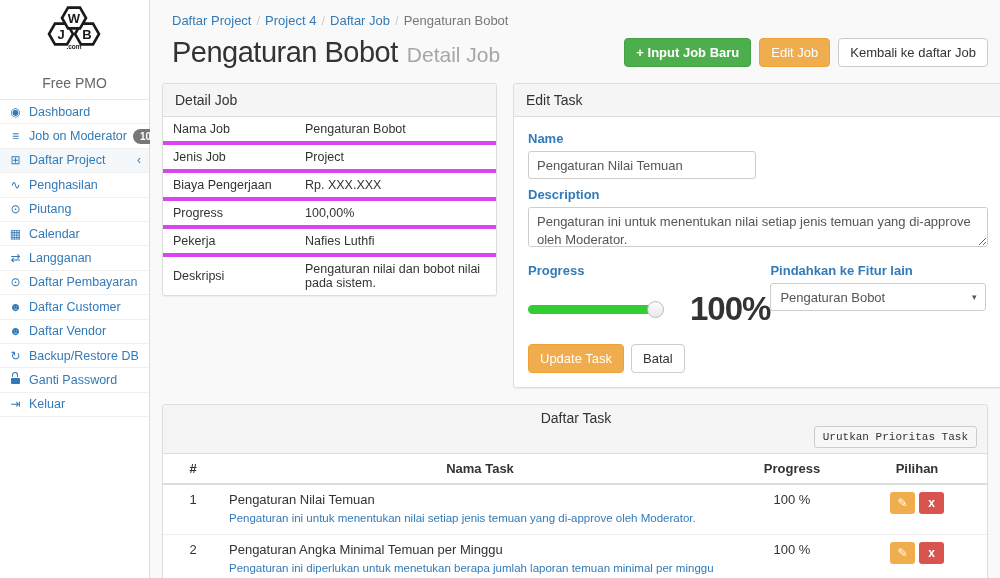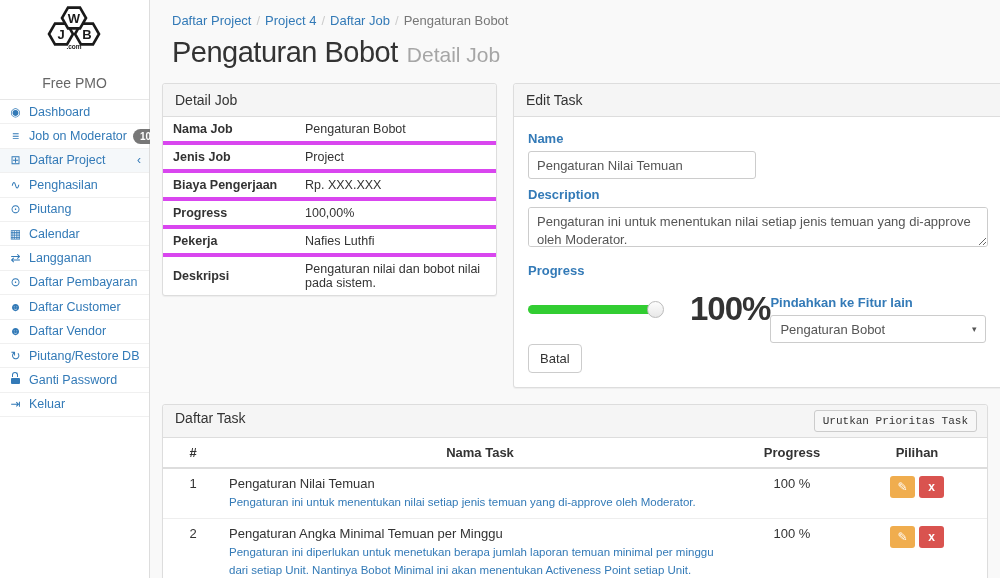--- a/index.html
+++ b/index.html
@@ -39,44 +39,44 @@
 
   .panels-row{display:flex;gap:16px;padding:0 12px;align-items:flex-start;}
   .panel{background:#fff;border:1px solid #ddd;border-radius:3px;box-shadow:0 1px 1px rgba(0,0,0,0.05);box-sizing:border-box;}
   .panel-heading{background:#f5f5f5;border-bottom:1px solid #ddd;padding:8px 12px;font-size:14px;color:#333;border-radius:3px 3px 0 0;}
 
   
   .detail-panel{width:335px;flex-shrink:0;}
   .detail-table{width:100%;border-collapse:collapse;font-size:12.5px;color:#333;}
   .detail-table td{padding:5px 10px;border-top:4px solid #d946ef;}
   .detail-table tr:first-child td{border-top:none;}
-  .detail-table td.lbl{font-weight:bold;width:112px;white-space:nowrap;}
+  .detail-table td.lbl{font-weight:normal;width:112px;white-space:nowrap;}
 
   
   .edit-panel{flex:1;}
   .edit-body{padding:6px 14px 14px;}
   .form-label{color:#337ab7;font-weight:bold;font-size:13px;margin:8px 0 5px;}
   .text-input{width:210px;height:26px;border:1px solid #ccc;border-radius:3px;padding:0 8px;font-size:13px;color:#555;font-family:inherit;box-sizing:content-box;}
   .desc-area{width:100%;box-sizing:border-box;height:40px;border:1px solid #ccc;border-radius:3px;padding:5px 8px;font-size:13px;color:#555;resize:vertical;font-family:inherit;line-height:1.4;}
   .progress-grid{display:flex;margin-top:4px;}
   .pg-left{flex:1;}
-  .pg-right{width:218px;flex-shrink:0;margin-top:32px;}
+  .pg-right{width:218px;flex-shrink:0;}
   .slider-row{display:flex;align-items:center;margin-top:12px;}
   .slider{position:relative;width:132px;height:9px;background:#32cd32;border-radius:5px;cursor:pointer;}
   .slider-handle{position:absolute;right:-4px;top:-4px;width:17px;height:17px;border-radius:50%;
                  background:linear-gradient(#fdfdfd,#e8e8e8);border:1px solid #bbb;box-sizing:border-box;cursor:grab;}
   .progress-value{font-size:33px;font-weight:bold;color:#333;margin-left:30px;letter-spacing:-1px;}
   .select-box{width:216px;height:28px;border:1px solid #ccc;border-radius:3px;background:#fff;display:flex;align-items:center;
               justify-content:space-between;padding:0 9px;font-size:13px;color:#555;box-sizing:border-box;cursor:pointer;margin-top:1px;}
   .caret{font-size:9px;color:#555;}
   .action-row{margin-top:16px;display:flex;gap:7px;}
 
   
   .task-panel{margin:16px 12px 0;}
-  .task-heading{display:flex;align-items:flex-start;padding:5px 10px 5px 12px;}
+  .task-heading{display:flex;align-items:center;padding:5px 10px 5px 12px;flex-direction:column;}
   .btn-small{font-size:11px;padding:4px 8px;border-radius:3px;background:#f7f7f7;border:1px solid #ccc;color:#333;cursor:pointer;font-family:Liberation Mono, monospace;}
   .task-table{width:100%;border-collapse:collapse;font-size:13px;color:#333;}
   .task-table th{padding:7px 6px;border-bottom:2px solid #ddd;font-size:13px;text-align:center;}
   .task-table th.name-col{text-align:center;}
   .task-table td{padding:7px 6px;border-top:1px solid #eee;vertical-align:top;}
   .td-center{text-align:center;}
   .task-name{color:#333;}
   .task-desc{color:#337ab7;font-size:11.5px;margin-top:3px;line-height:1.5;}
   .icon-btn{display:inline-block;width:25px;height:22px;border:none;border-radius:3px;color:#fff;text-align:center;
             line-height:22px;font-size:12px;cursor:pointer;padding:0;font-family:inherit;}
@@ -141,21 +141,21 @@
       <li class="menu-item">
         <span class="ico">☻</span>
         <span>Daftar Customer</span>
       </li>
       <li class="menu-item">
         <span class="ico">☻</span>
         <span>Daftar Vendor</span>
       </li>
       <li class="menu-item">
         <span class="ico">↻</span>
-        <span>Piutang/Restore DB</span>
+        <span>Backup/Restore DB</span>
       </li>
       <li class="menu-item">
         <span class="ico">
             <span class="lock-glyph"></span>
           </span>
         <span>Ganti Password</span>
       </li>
       <li class="menu-item">
         <span class="ico">⇥</span>
         <span>Keluar</span>
@@ -165,20 +165,25 @@
 
   <main class="main">
 
     <nav class="breadcrumb">
       <a>Daftar Project</a><span class="sep">/</span><a>Project 4</a><span class="sep">/</span><a>Daftar Job</a><span class="sep">/</span><span class="current">Pengaturan Bobot</span>
     </nav>
 
     <div class="page-header">
       <span class="page-title">Pengaturan Bobot</span>
       <span class="page-subtitle">Detail Job</span>
+      <div class="header-buttons">
+        <button class="btn btn-success">+ Input Job Baru</button>
+        <button class="btn btn-warning">Edit Job</button>
+        <button class="btn btn-default">Kembali ke daftar Job</button>
+      </div>
     </div>
 
     <div class="panels-row">
 
       <section class="panel detail-panel">
         <div class="panel-heading">Detail Job</div>
         <table class="detail-table">
           <tbody>
             <tr>
               <td class="lbl">Nama Job</td>
@@ -219,20 +224,21 @@
           <div class="progress-grid">
             <div class="pg-left">
               <div class="form-label">Progress</div>
               <div class="slider-row">
                 <div class="slider">
                   <div class="slider-handle"></div>
                 </div>
                 <div class="progress-value">100%</div>
               </div>
               <div class="action-row">
+                <button class="btn btn-warning">Update Task</button>
                 <button class="btn btn-default">Batal</button>
               </div>
             </div>
             <div class="pg-right">
               <div class="form-label">Pindahkan ke Fitur lain</div>
               <div class="select-box">
                 <span>Pengaturan Bobot</span>
                 <span class="caret">▾</span>
               </div>
             </div>

